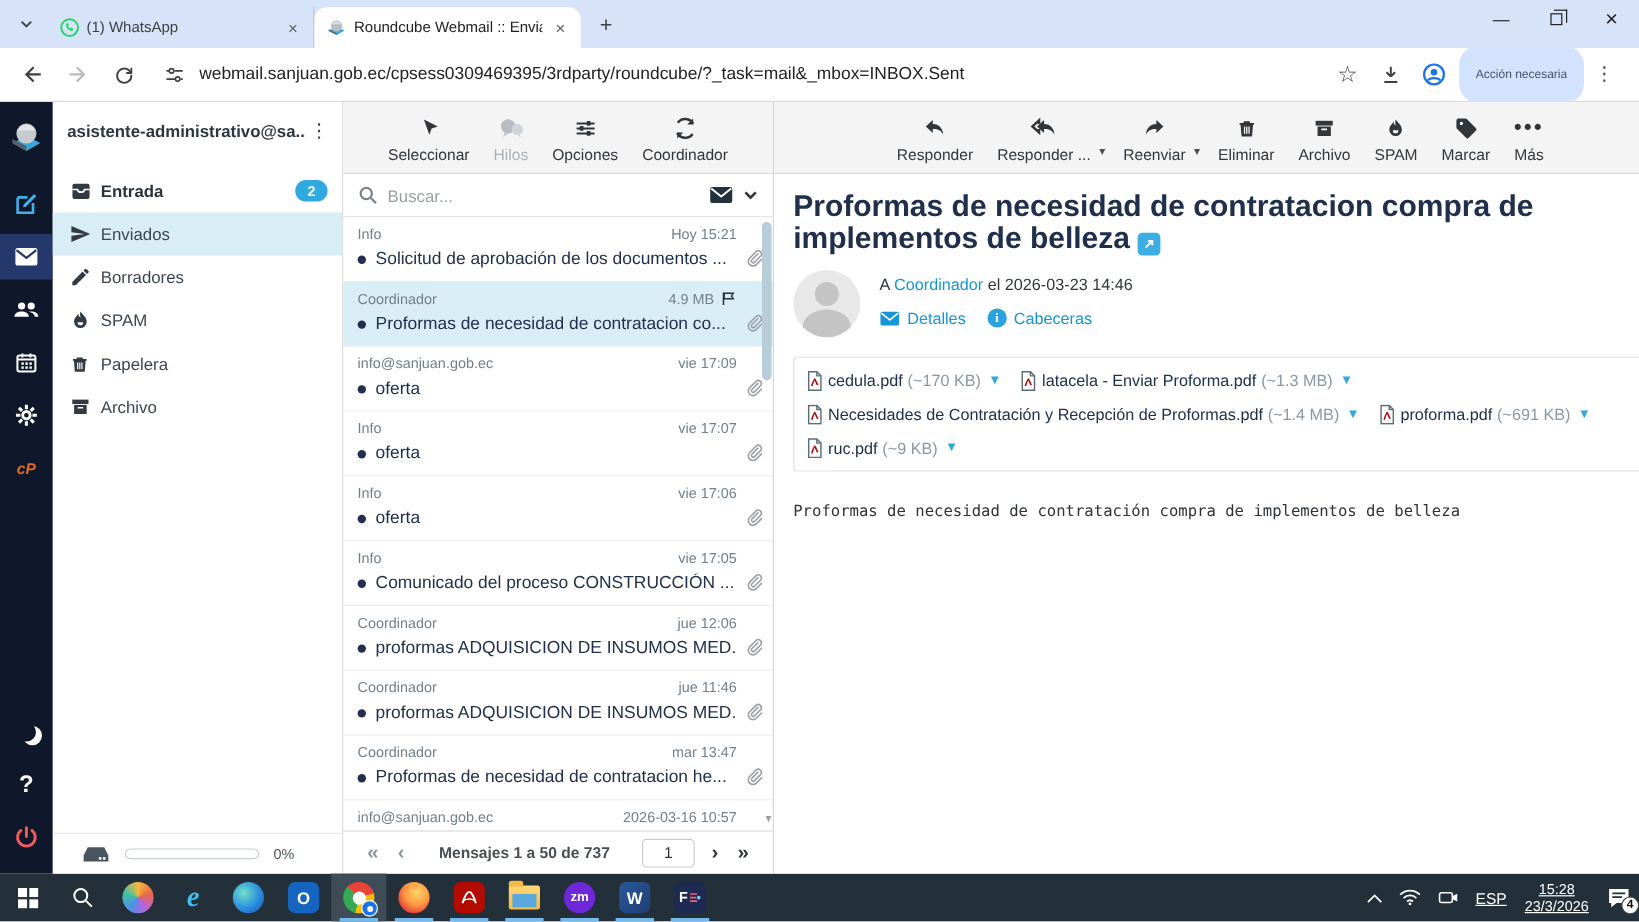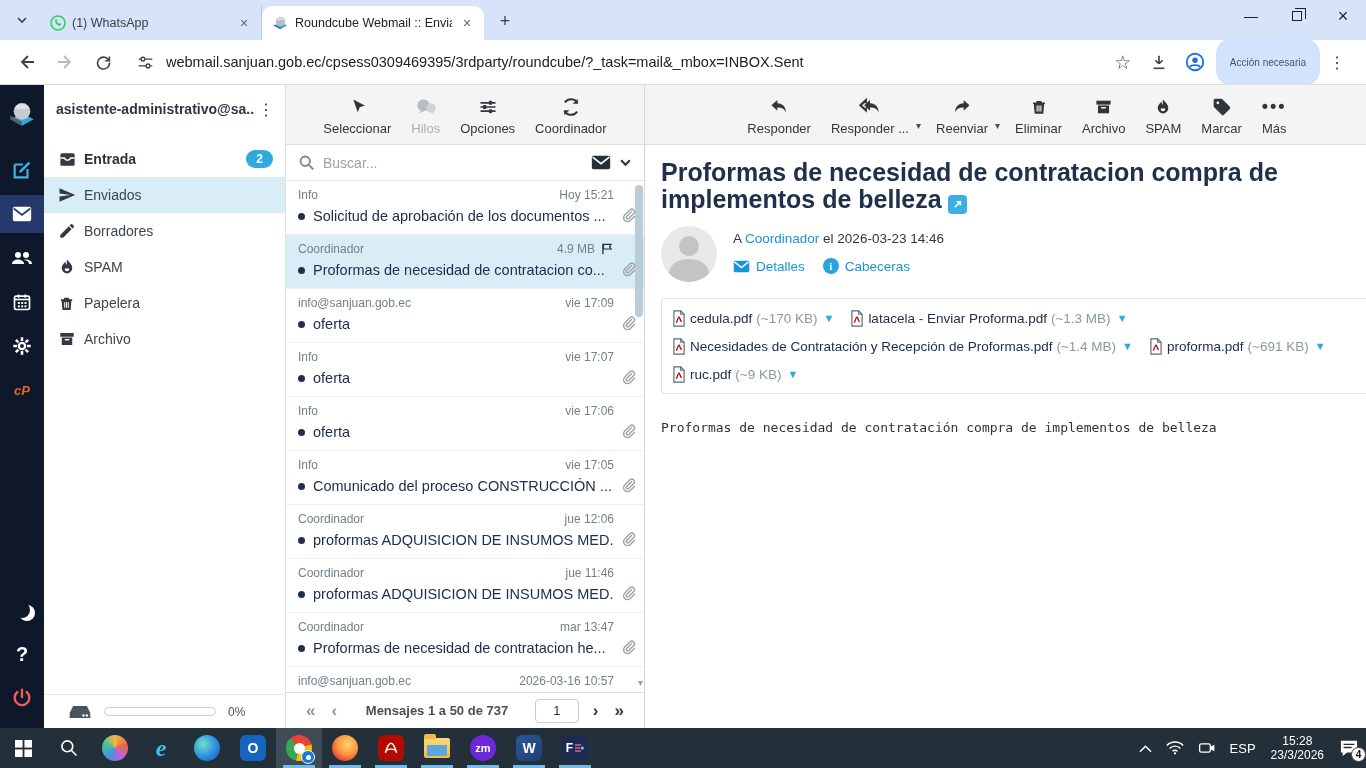--- a/index.html
+++ b/index.html
@@ -112,21 +112,21 @@
   .body-text { margin-top:26px; font-family:"DejaVu Sans Mono","Liberation Mono",monospace; font-size:13px; color:#2d3338; }
 
   
   .taskbar { height:40px; background:#233039; display:flex; align-items:stretch; color:#fff; }
   .tk-btn { width:46px; display:flex; align-items:center; justify-content:center; position:relative; }
   .tk-btn.open:after { content:""; position:absolute; bottom:0; left:7px; right:7px; height:3px; background:#76b9ed; }
   .tk-btn.active { background:#3d4c57; }
   .tk-ic { width:26px; height:26px; border-radius:6px; display:flex; align-items:center; justify-content:center; font-weight:bold; }
   .round { border-radius:50%; }
   .tray { margin-left:auto; display:flex; align-items:center; }
-  .tray-item { padding:0 7px; display:flex; align-items:center; justify-content:center; height:100%; font-size:13px; }
+  .tray-item { padding:0 7px; display:flex; align-items:center; justify-content:center; height:100%; font-size:13px;text-decoration:underline; }
   .clock { text-align:center; font-size:12px; line-height:14px; padding:0 8px; }
   .notif { position:relative; }
   .notif-badge { position:absolute; right:0; bottom:6px; width:15px; height:15px; border-radius:50%; background:#fff; color:#111; font-size:10px; font-weight:bold; display:flex; align-items:center; justify-content:center; border:1px solid #444; }
   svg { display:block; }
 </style>
 </head>
 <body>
 
 <div class="titlebar">
   <div class="tab-search">

